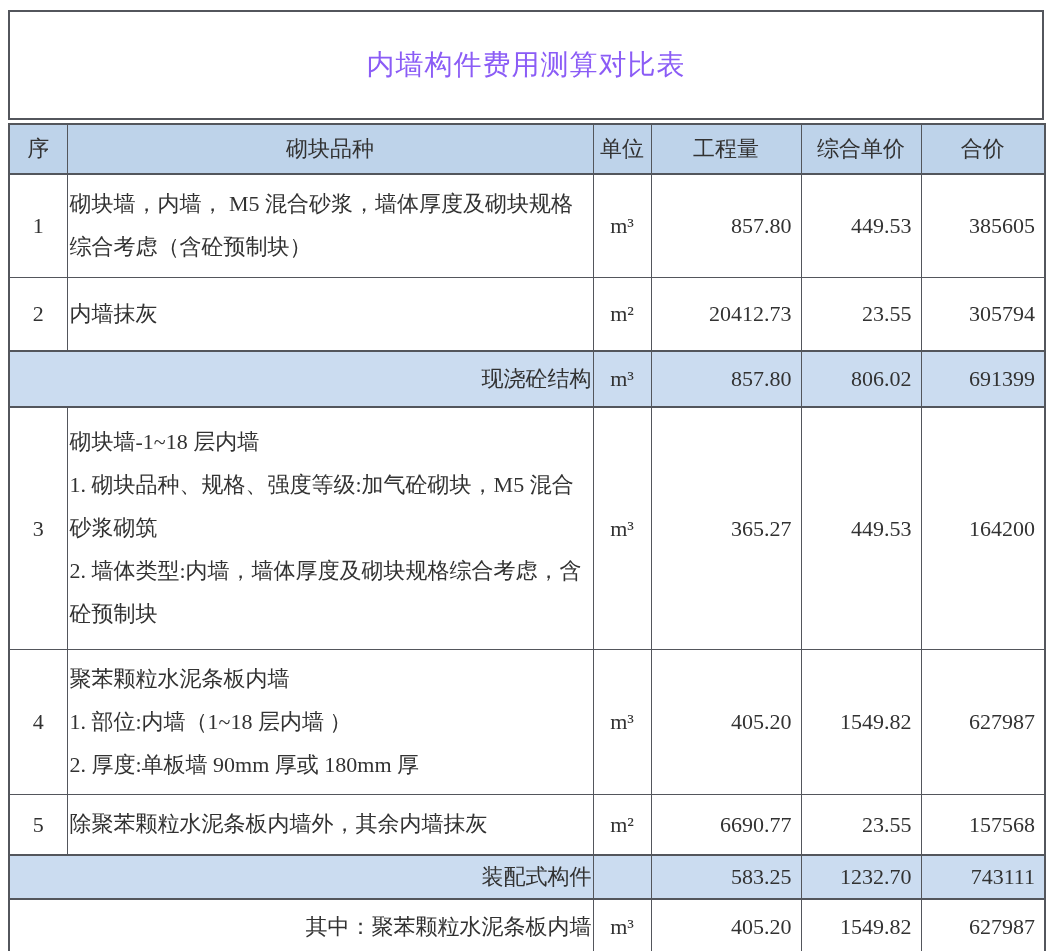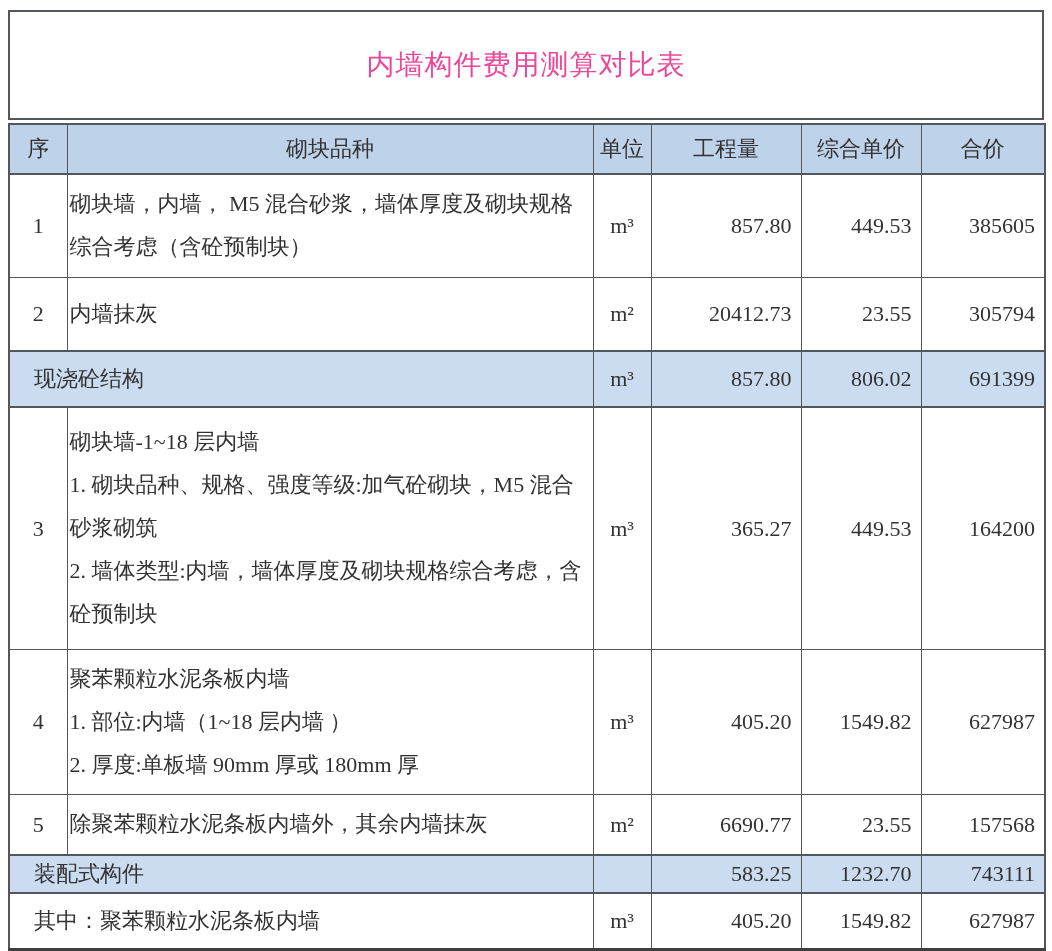--- a/index.html
+++ b/index.html
@@ -16,21 +16,21 @@
     -webkit-font-smoothing:antialiased;
   }
   .page{width:1052px;height:951px;position:relative;}
   .title-box{
     margin:10px 8px 3px 8px;
     height:106px;
     border:2px solid var(--border);
     display:flex;align-items:center;justify-content:center;
   }
   .title-box .title-text{
-    font-size:28px;letter-spacing:1px;color:#ec4899;
+    font-size:28px;letter-spacing:1px;color:#8b5cf6;
   }
   table.cost{
     margin:0 8px;
     width:1036px;
     table-layout:fixed;
     border-collapse:collapse;
     border:2px solid var(--border);
     border-bottom:3px solid #3f3f3f;
   }
   table.cost th, table.cost td{
@@ -57,21 +57,21 @@
     white-space:pre-line;
     line-height:1.95;
   }
   td.unit{text-align:center;font-size:21px;}
   td.num{text-align:right;padding-right:9px;margin-top:19px;}
   tr.hl td{
     background:var(--hl-bg);
     border-top:2px solid var(--border);
     border-bottom:2px solid var(--border);
   }
-  td.summary-label{text-align:left;padding-left:24px;}
+  td.summary-label{text-align:right;padding-left:24px;}
 </style>
 </head>
 <body>
 
 <div class="page">
 
   <div class="title-box">
     <span class="title-text">内墙构件费用测算对比表</span>
   </div>
 
@@ -146,21 +146,21 @@
 
       <tr style="height:60px">
         <td class="seq">5</td>
         <td class="content">除聚苯颗粒水泥条板内墙外，其余内墙抹灰</td>
         <td class="unit">m²</td>
         <td class="num">6690.77</td>
         <td class="num">23.55</td>
         <td class="num">157568</td>
       </tr>
 
-      <tr class="hl" style="height:38px">
+      <tr class="hl" style="height:44px">
         <td class="summary-label" colspan="2">装配式构件</td>
         <td class="unit"></td>
         <td class="num">583.25</td>
         <td class="num">1232.70</td>
         <td class="num">743111</td>
       </tr>
 
       <tr style="height:56px">
         <td class="summary-label" colspan="2">其中：聚苯颗粒水泥条板内墙</td>
         <td class="unit">m³</td>

